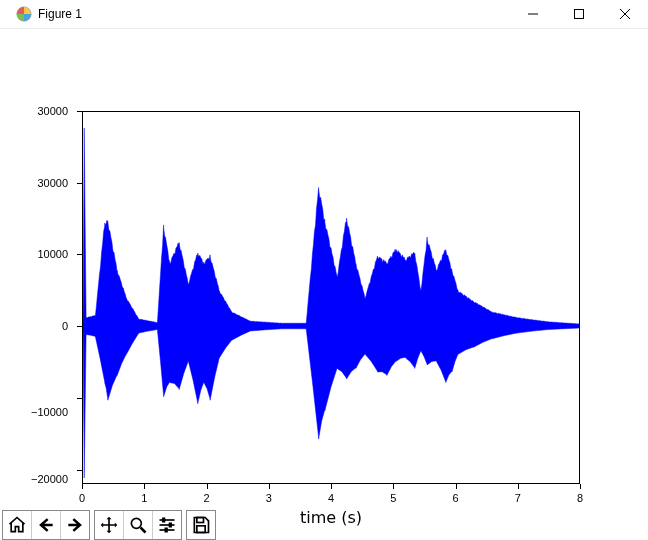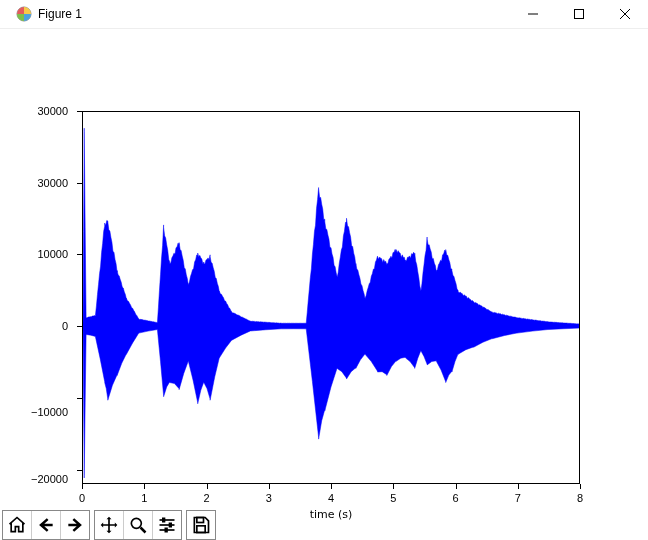--- a/index.html
+++ b/index.html
@@ -77,21 +77,21 @@
     position: absolute;
     background: #000;
   }
   .ytick-mark { width: 5px; height: 1px; left: 77px; }
   .xtick-mark { width: 1px; height: 5px; top: calc(82px + 373px); }
   .xlabel {
     position: absolute;
     top: calc(82px + 373px + 24px);
     left: calc(82px + 249px);
     transform: translateX(-50%);
-    font-size: 11px;
+    font-size: 16px;
     font-family: "DejaVu Sans", Arial, sans-serif;
   }
   .toolbar {
     position: absolute;
     left: 0;
     bottom: 0;
     height: 30px;
     display: flex;
     align-items: stretch;
     padding: 0 2px;

